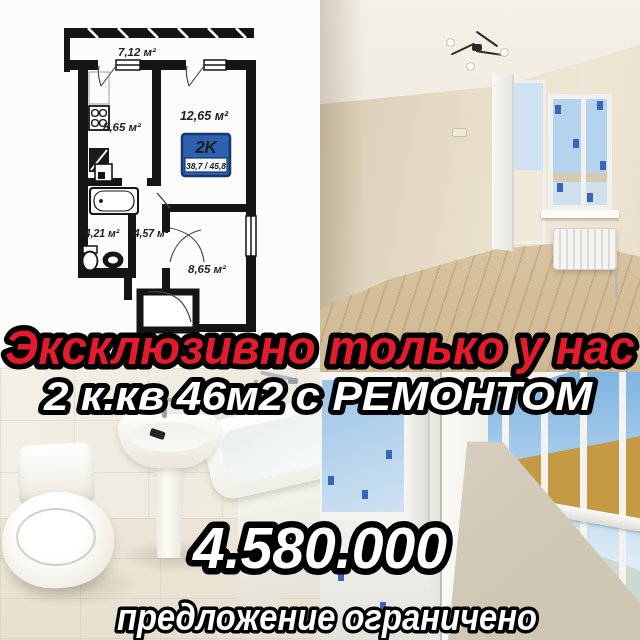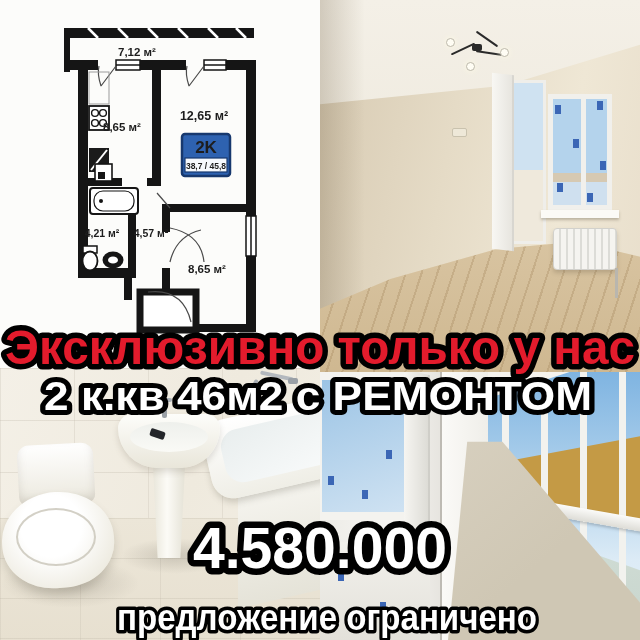--- a/index.html
+++ b/index.html
@@ -1,18 +1,19 @@
 <!DOCTYPE html>
 <html><head>
 <meta charset="utf-8">
 <style>
   html,body{margin:0;padding:0;background:#222;}
   #canvas{
     position:relative;width:640px;height:640px;overflow:hidden;background:#fbfbf8;
     font-family:"Liberation Sans","DejaVu Sans",sans-serif;
+    font-style:italic;
   }
   #canvas *{position:absolute;box-sizing:border-box;}
   
   .quad{overflow:hidden;}
   #fp-quad{left:0;top:0;width:320px;height:368px;background:#fcfcfa;}
   #room-photo{left:320px;top:0;width:320px;height:372px;}
   #bath-photo{left:0;top:368px;width:320px;height:272px;}
   #balcony-photo{left:320px;top:372px;width:320px;height:268px;}
 
   

